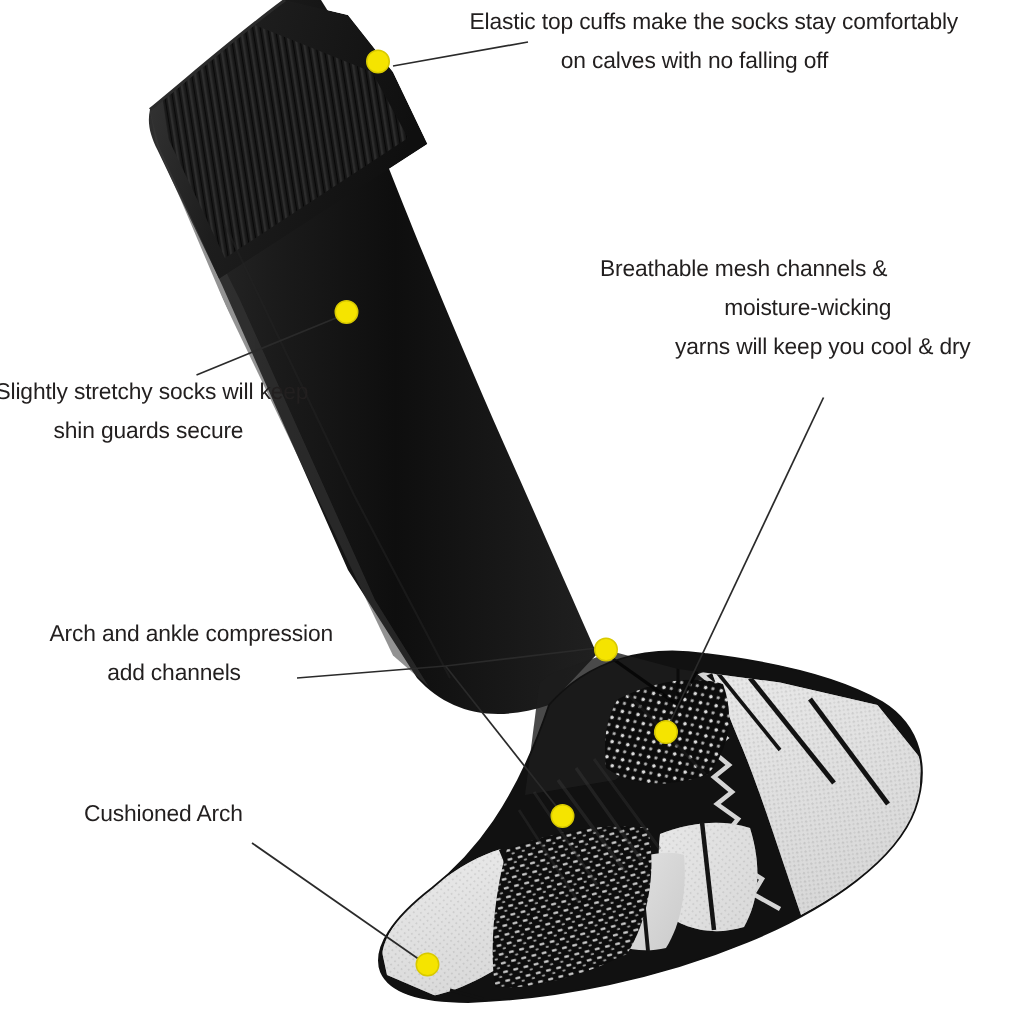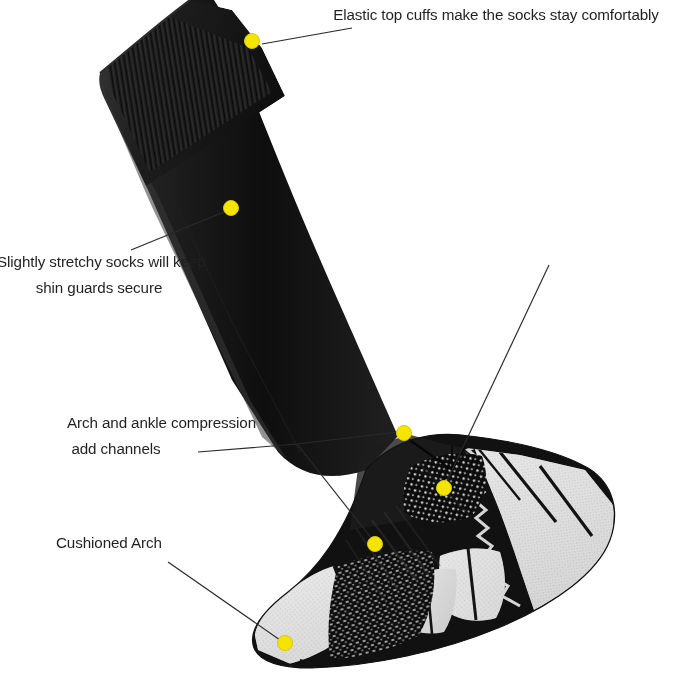--- a/index.html
+++ b/index.html
@@ -32,34 +32,34 @@
     font-size: 15.2px;
     line-height: 26px;
     white-space: nowrap;
     font-family: "Liberation Sans", sans-serif;
     letter-spacing: -0.1px;
   }
   .ct-line { display: block; }
 
   
   #txt-cuff      { left: 313px; top:   2px; width: 366px; }
-  #txt-cuff .l1  { text-align: center; }
+  #txt-cuff .l1  { text-align: left; }
   #txt-cuff .l2  { text-align: center; padding-right: 66px; }
 
   #txt-mesh      { left: 400px; top: 167px; width: 279px; }
   #txt-mesh .l1  { text-align: left;   padding-left: 0px; }
   #txt-mesh .l2  { text-align: center; padding-right: 2px; }
   #txt-mesh .l3  { text-align: left;   padding-left: 50px; }
 
   #txt-shin      { left: -3px; top: 249px; width: 250px; }
   #txt-shin .l1  { text-align: left; }
   #txt-shin .l2  { text-align: center; padding-right: 46px; }
 
   #txt-arch      { left: 33px; top: 410px; width: 228px; }
-  #txt-arch .l1  { text-align: left; margin-left: 34px; }
+  #txt-arch .l1  { text-align: left; }
   #txt-arch .l2  { text-align: center; padding-right: 62px; }
 
   #txt-sole      { left: 56px; top: 530px; width: 200px; }
   #txt-sole .l1  { text-align: left; }
 </style>
 </head>
 <body>
 
 <div id="infographic">
 
@@ -287,22 +287,28 @@
         <circle cx="444" cy="488" r="7.5" fill="#f5e400" stroke="#d8c900" stroke-width="1"></circle>
         <circle cx="231" cy="208" r="7.5" fill="#f5e400" stroke="#d8c900" stroke-width="1"></circle>
         <circle cx="404" cy="433" r="7.5" fill="#f5e400" stroke="#d8c900" stroke-width="1"></circle>
         <circle cx="375" cy="544" r="7.5" fill="#f5e400" stroke="#d8c900" stroke-width="1"></circle>
         <circle cx="285" cy="643" r="7.5" fill="#f5e400" stroke="#d8c900" stroke-width="1"></circle>
       </g>
   </svg>
 
   <div class="callout-text" id="txt-cuff">
     <span class="ct-line l1">Elastic top cuffs make the socks stay comfortably</span>
-  </div>
-
+    <span class="ct-line l2">on calves with no falling off</span>
+  </div>
+
+  <div class="callout-text" id="txt-mesh">
+    <span class="ct-line l1">Breathable mesh channels &amp;</span>
+    <span class="ct-line l2">moisture-wicking</span>
+    <span class="ct-line l3">yarns will keep you cool &amp; dry</span>
+  </div>
 
   <div class="callout-text" id="txt-shin">
     <span class="ct-line l1">Slightly stretchy socks will keep</span>
     <span class="ct-line l2">shin guards secure</span>
   </div>
 
   <div class="callout-text" id="txt-arch">
     <span class="ct-line l1">Arch and ankle compression</span>
     <span class="ct-line l2">add channels</span>
   </div>

